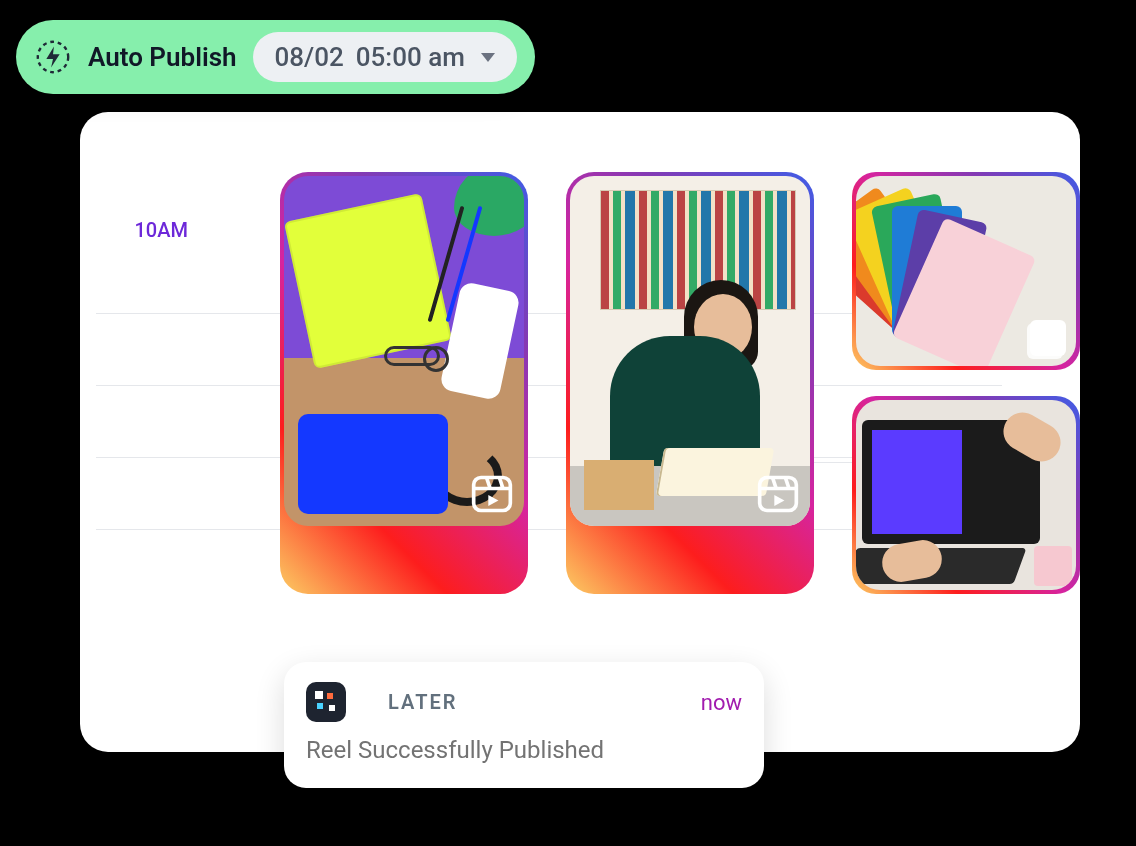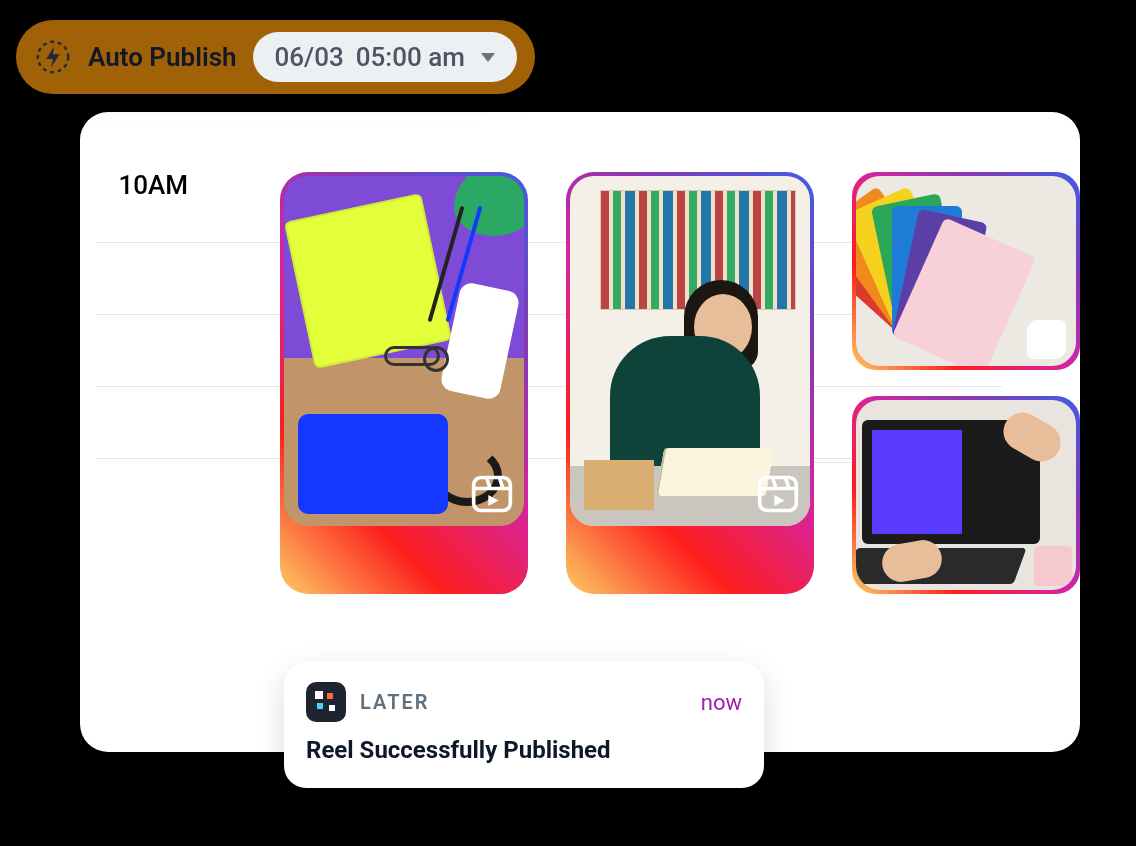--- a/index.html
+++ b/index.html
@@ -20,25 +20,25 @@
     overflow: hidden;
   }
   .times {
     position: absolute;
     left: 16px; top: 58px;
     width: 100px;
   }
   .time-row {
     height: 72px;
     display: flex;
-    align-items: flex-start;
+    align-items: flex-end;
     justify-content: flex-end;
     padding-right: 8px;
-    font-size: 26px;
-    color: #000000;
+    font-size: 20px;
+    color: #6d28d9;
     font-weight: 500;
   }
   .time-row.empty::after {
     content: "";
     display: block;
     width: 906px;
     border-top: 1px solid #e5e7eb;
     position: absolute;
     left: 0px;
   }
@@ -49,21 +49,21 @@
     left: 0px; top: 50%;
     width: 906px;
     border-top: 1px solid #e5e7eb;
     z-index: -1;
   }
 
   
   .publish-pill {
     position: absolute;
     left: 16px; top: 20px;
-    background: #a16207;
+    background: #86efac;
     border-radius: 48px;
     padding: 12px 18px 12px 18px;
     display: flex;
     align-items: center;
     gap: 16px;
     box-shadow: 0 6px 24px rgba(0,0,0,.12);
   }
   .bolt-icon svg { display:block; }
   .publish-label { font-size: 26px; font-weight: 600; color: #111827; }
   .date-chip {
@@ -193,23 +193,23 @@
     width: 22px; height: 22px; position: relative;
     background:
       linear-gradient(#fff,#fff),
       linear-gradient(#ff6a3d,#ff6a3d),
       linear-gradient(#4ad2ff,#4ad2ff),
       linear-gradient(#fff,#fff);
     background-size: 8px 8px, 6px 6px, 6px 6px, 6px 6px;
     background-position: 0 0, 12px 2px, 2px 12px, 14px 14px;
     background-repeat: no-repeat;
   }
-  .app-name { font-size: 20px; color:#62707d; letter-spacing: 2px; font-weight:600; }
+  .app-name { font-size: 20px; color:#62707d; letter-spacing: 2px; font-weight:600;margin-left:28px; }
   .toast-time { margin-left:auto; font-size: 22px; color:#a21caf; }
-  .toast-msg { margin-top: 14px; font-size: 24px; font-weight:700; color:#0f172a; }
+  .toast-msg { margin-top: 14px; font-size: 24px; font-weight:400; color:#737373; }
 
   .hr-line { position:absolute; left:700px; width:270px; border-top:1px solid #e5e7eb; }
 </style>
 </head>
 <body>
 
 <div class="calendar-card">
 
   <div class="times">
     <div class="time-row time-label-row">
@@ -295,21 +295,21 @@
 
 <div class="publish-pill">
   <span class="bolt-icon">
     <svg width="38" height="38" viewBox="0 0 40 40">
       <circle cx="20" cy="20" r="16" fill="none" stroke="#1f2937" stroke-width="2.5" stroke-dasharray="4 4"></circle>
       <polygon points="21,9 13,22 20,22 18,31 27,17 20,17" fill="#1f2937"></polygon>
     </svg>
   </span>
   <span class="publish-label">Auto Publish</span>
   <div class="date-chip">
-    <span>06/03</span>
+    <span>08/02</span>
     <span>05:00 am</span>
     <span class="caret"></span>
   </div>
 </div>
 
 <div class="toast">
   <div class="toast-head">
     <div class="app-icon">
         <div class="pix"></div>
       </div>

